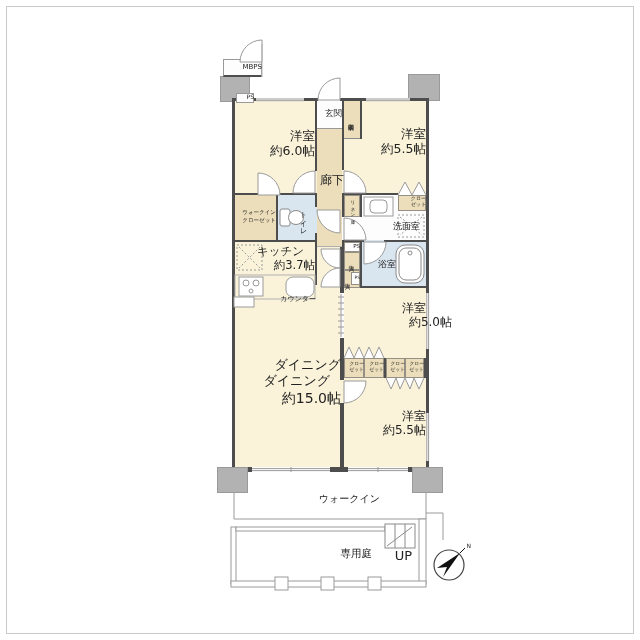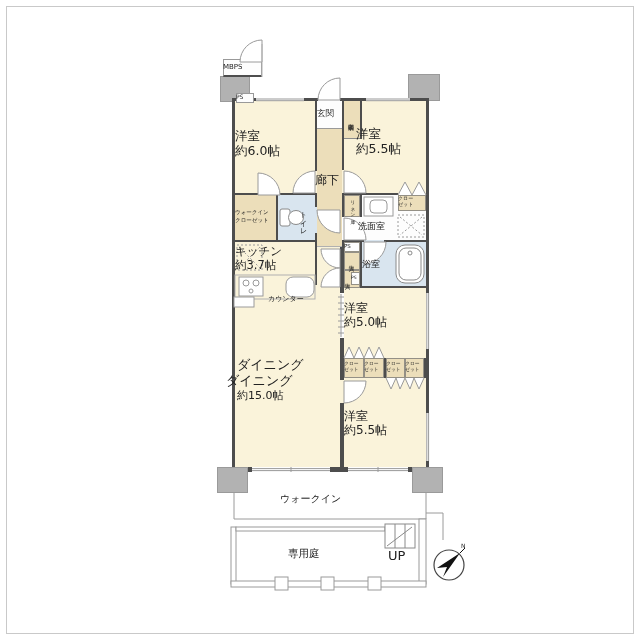--- a/index.html
+++ b/index.html
@@ -8,21 +8,21 @@
   .abs{position:absolute;}
   #frame{left:6px;top:6px;width:626px;height:626px;border:1px solid #c9c9c9;}
   .gray{background:#b2b2b2;border:1px solid #9a9a9a;box-sizing:border-box;}
   #wall-base{left:232px;top:98px;width:197px;height:374px;background:#4d4d4d;}
   .floor{box-sizing:border-box;}
   .cream{background:#faf3da;}
   .beige{background:#ecdeba;}
   .blue{background:#d9e5ef;}
   .white{background:#fdfdfd;}
   .cellb{border:1px solid #949086;box-sizing:border-box;}
-  .lbl{position:absolute;text-align:left;line-height:1.15;white-space:nowrap;color:#222;z-index:6;}
+  .lbl{position:absolute;text-align:right;line-height:1.15;white-space:nowrap;color:#222;z-index:6;}
   .vlbl{position:absolute;writing-mode:vertical-rl;text-orientation:upright;display:flex;
         align-items:center;justify-content:center;color:#222;z-index:6;letter-spacing:0.5px;}
   #svg-overlay{left:0;top:0;z-index:5;pointer-events:none;}
   .z1{z-index:1}.z2{z-index:2}.z3{z-index:3}
 </style>
 </head>
 <body>
 
 <div id="canvas">
   <div id="frame" class="abs"></div>
@@ -203,34 +203,34 @@
 
   <div class="lbl" style="left:344px;top:243px;width:16px;font-size:5.5px;">PS</div>
   <div class="vlbl" style="left:347px;top:253px;width:11px;height:16px;font-size:5.5px;">物入</div>
   <div class="vlbl" style="left:344px;top:271px;width:9px;height:16px;font-size:5.5px;">物入</div>
   <div class="lbl" style="left:351px;top:275px;width:9px;font-size:4.5px;">PS</div>
 
   <div class="lbl" style="left:362px;top:259px;width:34px;font-size:9px;">浴室</div>
   <div class="lbl" style="left:268px;top:295px;width:48px;font-size:7px;">カウンター</div>
 
   <div class="lbl" style="left:344px;top:302px;width:82px;font-size:12px;">洋室</div>
-  <div class="lbl" style="left:344px;top:316px;width:82px;font-size:12px;">約5.0帖</div>
+  <div class="lbl" style="left:344px;top:316px;width:82px;font-size:12px;padding-left:26px;">約5.0帖</div>
 
   <div class="lbl" style="left:344px;top:361px;width:20px;font-size:4.8px;">クロー</div>
   <div class="lbl" style="left:344px;top:367px;width:20px;font-size:4.8px;">ゼット</div>
   <div class="lbl" style="left:364px;top:361px;width:20px;font-size:4.8px;">クロー</div>
   <div class="lbl" style="left:364px;top:367px;width:20px;font-size:4.8px;">ゼット</div>
   <div class="lbl" style="left:386px;top:361px;width:19px;font-size:4.8px;">クロー</div>
   <div class="lbl" style="left:386px;top:367px;width:19px;font-size:4.8px;">ゼット</div>
   <div class="lbl" style="left:405px;top:361px;width:19px;font-size:4.8px;">クロー</div>
   <div class="lbl" style="left:405px;top:367px;width:19px;font-size:4.8px;">ゼット</div>
 
   <div class="lbl" style="left:237px;top:358px;width:104px;font-size:13px;">ダイニング</div>
   <div class="lbl" style="left:226px;top:374px;width:104px;font-size:13px;">ダイニング</div>
-  <div class="lbl" style="left:237px;top:390px;width:104px;font-size:11px;">約15.0帖</div>
+  <div class="lbl" style="left:237px;top:390px;width:104px;font-size:14px;">約15.0帖</div>
 
   <div class="lbl" style="left:344px;top:410px;width:82px;font-size:12px;">洋室</div>
   <div class="lbl" style="left:344px;top:424px;width:82px;font-size:12px;">約5.5帖</div>
 
   <div class="lbl" style="left:280px;top:493px;width:100px;font-size:10px;">ウォークイン</div>
   <div class="lbl" style="left:288px;top:547px;width:84px;font-size:10.5px;">専用庭</div>
   <div class="lbl" style="left:388px;top:549px;width:24px;font-size:13px;">UP</div>
   <div class="lbl" style="left:461px;top:543px;width:10px;font-size:6px;">N</div>
 </div>
 

